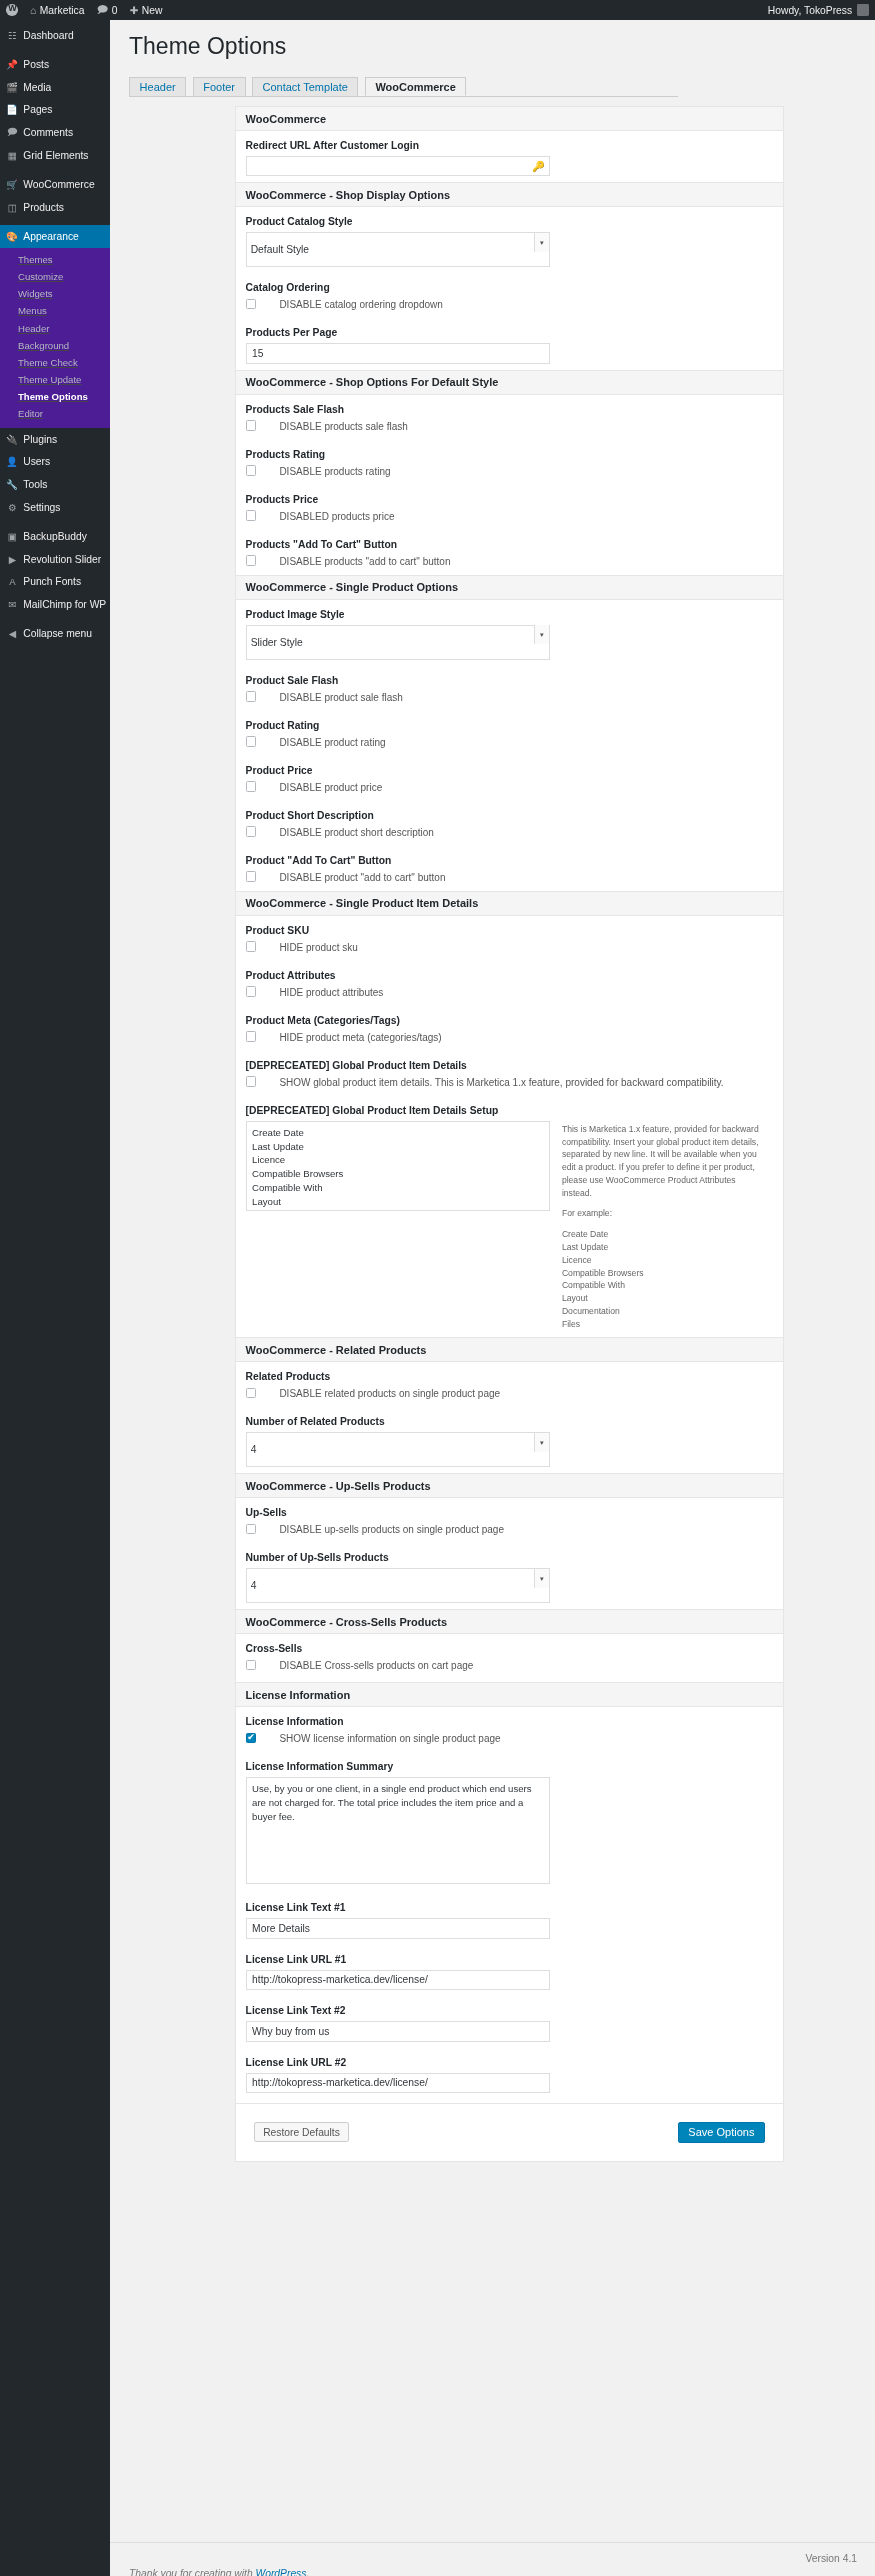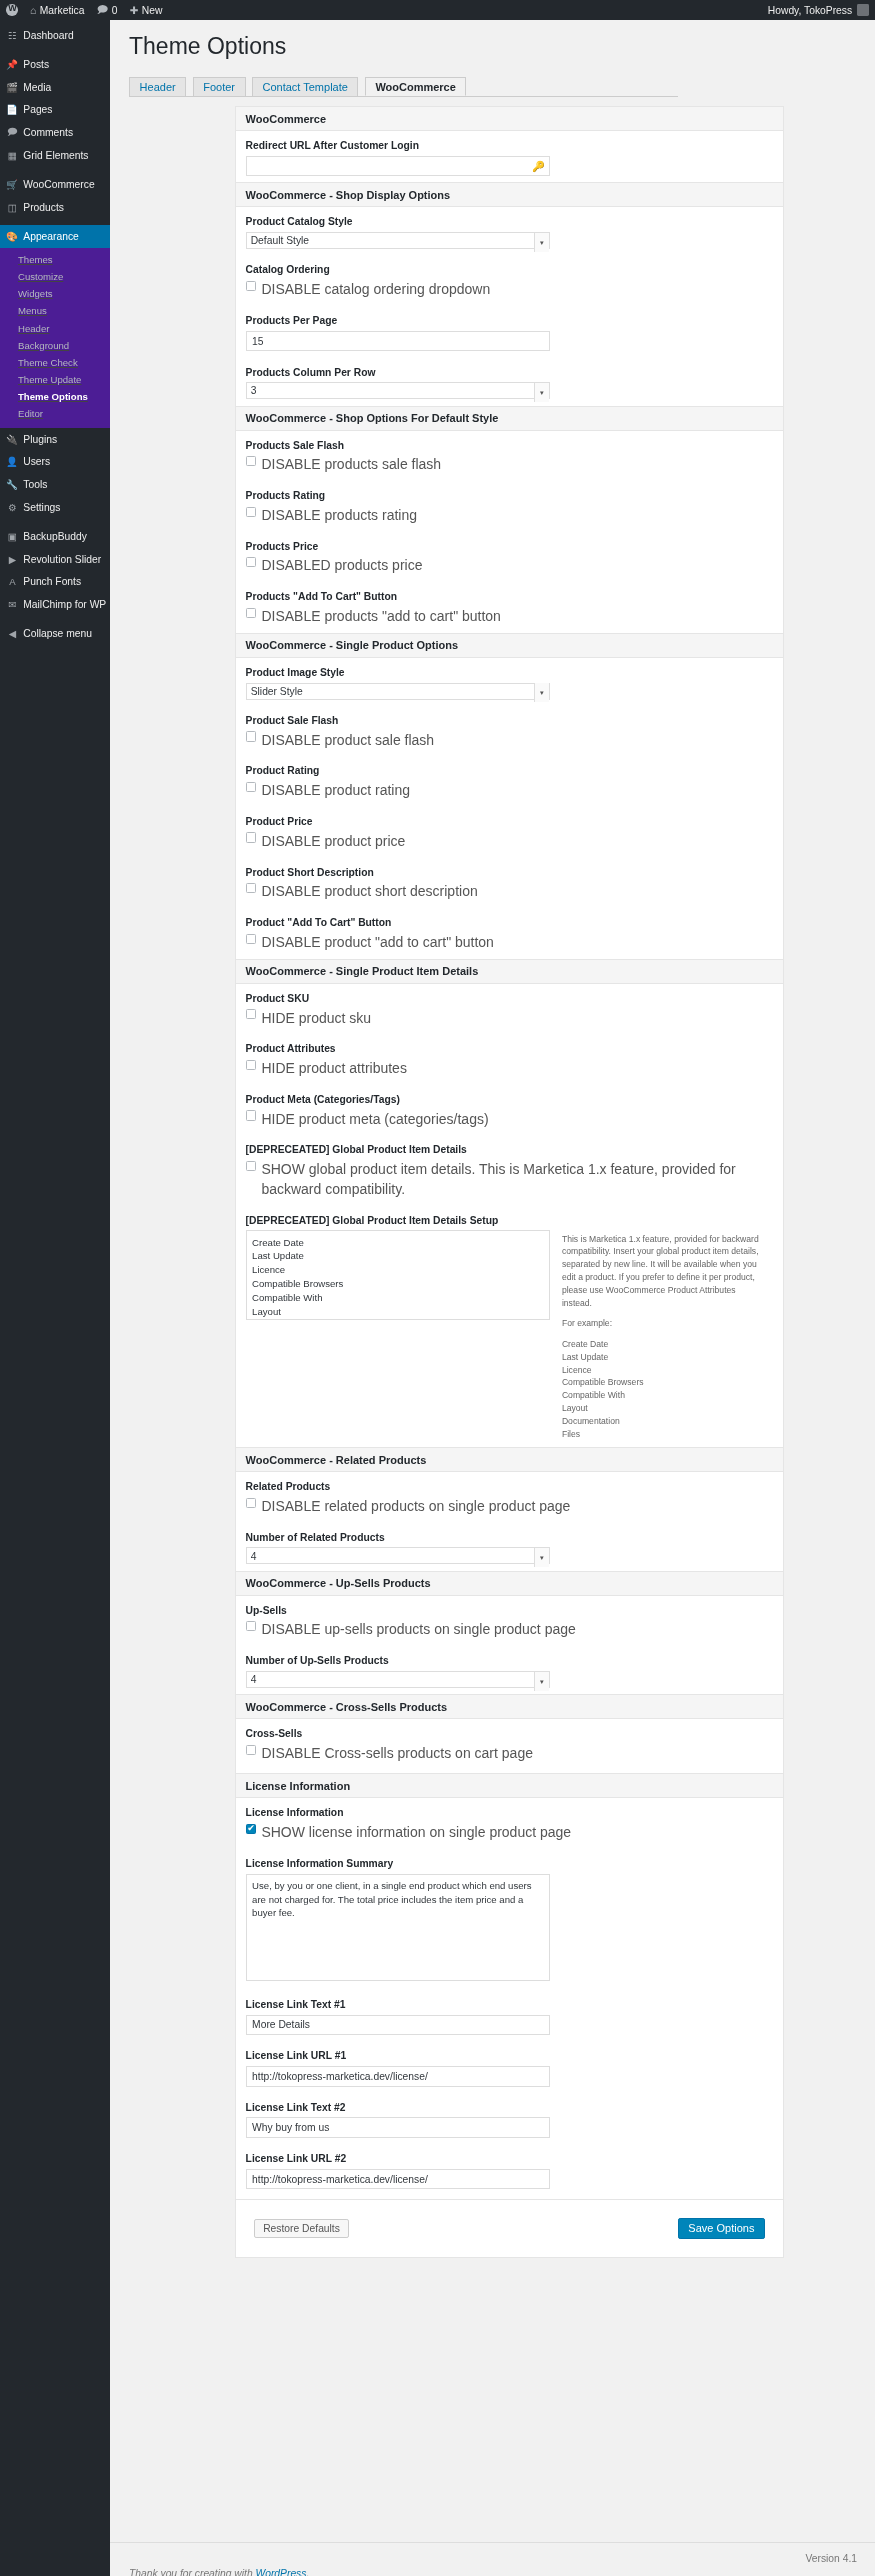--- a/index.html
+++ b/index.html
@@ -94,21 +94,21 @@
   .txt {
     width:304px; height:20.5px; border:0.7px solid #ddd; background:#fff;
     font-size:10.3px; color:#32373c; padding:2.1px 5.5px;
     font-family:"Liberation Sans", sans-serif;
   }
   .pw-wrap { position:relative; width:304px; }
   .pw-wrap .key-ic {
     position:absolute; right:4.8px; top:4.1px; font-size:10.3px; color:#777;
   }
   select.sel {
-    width:304px; height:17px; border:0.7px solid #ddd; background:#fff;
+    width:304px; height:35px; border:0.7px solid #ddd; background:#fff;
     font-size:10.3px; color:#32373c; padding:2.1px 4.1px;
     font-family:"Liberation Sans", sans-serif;
     -webkit-appearance:none; appearance:none;
   }
   .sel-wrap { position:relative; width:304px; }
   .sel-wrap .caret {
     position:absolute; right:0.7px; top:0.7px; width:15px; height:19px;
     background:#fafafa; border-left:0.7px solid #ddd;
     display:flex; align-items:center; justify-content:center;
     font-size:6.2px; color:#555; pointer-events:none;
@@ -116,21 +116,21 @@
   .chk-row { display:flex; align-items:flex-start; gap:5.5px; }
   .chk {
     width:10.3px; height:10.3px; border:0.7px solid #b4b9be; background:#fff;
     border-radius:1.4px; flex:none; margin-top:0.7px;
   }
   .chk.on { background:#0085ba; border-color:#0073aa; position:relative; }
   .chk.on:after {
     content:"\2714"; position:absolute; left:0.7px; top:-2.1px;
     font-size:9px; color:#fff;
   }
-  .chk-text { font-size:14px; color:#555; line-height:1.4; }
+  .chk-text { font-size:10px; color:#555; line-height:1.4;margin-left:18px; }
   .ta {
     width:304px; border:0.7px solid #ddd; background:#fff;
     font-size:9.6px; color:#32373c; padding:4.1px 5.5px; resize:none;
     font-family:"Liberation Sans", sans-serif; line-height:1.45;
   }
   .two-col { display:flex; gap:12.3px; }
   .note {
     font-size:8.6px; color:#666; line-height:1.5; width:205px; padding-top:2.1px;
   }
   .note p { margin:0 0 7.5px 0; }
@@ -328,29 +328,20 @@
         <span class="chk"></span>
         <span class="chk-text">DISABLE catalog ordering dropdown</span>
       </div>
     </div>
 
     <div class="field">
       <div class="field-label">Products Per Page</div>
       <input class="txt" type="text" value="15" style="">
     </div>
 
-    <div class="field">
-      <div class="field-label">Products Column Per Row</div>
-      <div class="sel-wrap">
-        <select class="sel">
-          <option>3</option>
-        </select>
-        <span class="caret">▼</span>
-      </div>
-    </div>
 
     <div class="sec-head">WooCommerce - Shop Options For Default Style</div>
 
     <div class="field">
       <div class="field-label">Products Sale Flash</div>
       <div class="chk-row">
         <span class="chk"></span>
         <span class="chk-text">DISABLE products sale flash</span>
       </div>
     </div>

